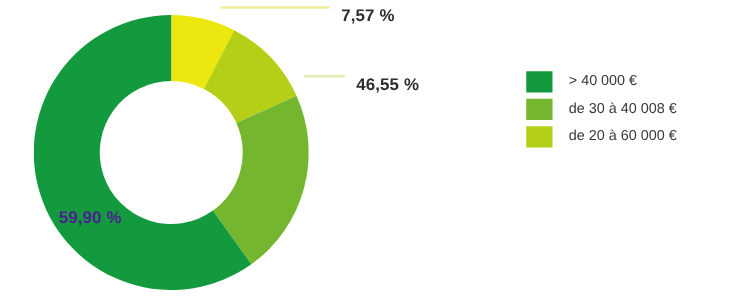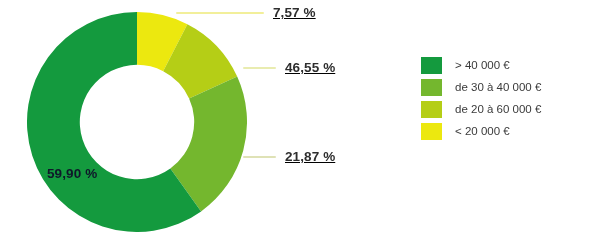--- a/index.html
+++ b/index.html
@@ -31,23 +31,21 @@
   .donut-svg {
     display: block;
     width: 220px;
     height: 220px;
   }
 
   
   .callout {
     position: absolute;
     display: flex;
-    align-items: center;
     white-space: nowrap;
-    text-decoration: underline;
   }
   .leader {
     height: 2px;
     border-radius: 1px;
     flex: none;
   }
   .callout-text {
     font-size: 13.5px;
     font-weight: bold;
     color: #2e2e2e;
@@ -62,21 +60,21 @@
   #callout-2 { left: 243px; top: 149px; }
   #callout-2 .leader { width: 33px; background: #dfe2b6; }
 
   
   .inner-label {
     position: absolute;
     left: 47px;
     top: 166px;
     font-size: 13.5px;
     font-weight: bold;
-    color: #0f172a;
+    color: #4c1d95;
     white-space: nowrap;
     letter-spacing: 0.1px;
   }
 
   
   .legend {
     position: absolute;
     left: 421px;
     top: 56px;
     display: flex;
@@ -121,37 +119,29 @@
   <div class="callout" id="callout-0">
     <span class="leader" style="background: rgb(242, 239, 154);"></span>
     <span class="callout-text">7,57 %</span>
   </div>
 
   <div class="callout" id="callout-1">
     <span class="leader" style="background: rgb(233, 236, 176);"></span>
     <span class="callout-text">46,55 %</span>
   </div>
 
-  <div class="callout" id="callout-2">
-    <span class="leader" style="background: rgb(223, 226, 182);"></span>
-    <span class="callout-text">21,87 %</span>
-  </div>
 
   <div class="legend" id="legend">
       <div class="legend-item">
         <span class="legend-swatch" style="background: rgb(20, 154, 62);"></span>
         <span class="legend-label">&gt; 40 000 €</span>
       </div>
       <div class="legend-item">
         <span class="legend-swatch" style="background: rgb(116, 183, 46);"></span>
-        <span class="legend-label">de 30 à 40 000 €</span>
+        <span class="legend-label">de 30 à 40 008 €</span>
       </div>
       <div class="legend-item">
         <span class="legend-swatch" style="background: rgb(181, 206, 22);"></span>
         <span class="legend-label">de 20 à 60 000 €</span>
-      </div>
-      <div class="legend-item">
-        <span class="legend-swatch" style="background: rgb(236, 232, 15);"></span>
-        <span class="legend-label">&lt; 20 000 €</span>
       </div>
     </div>
 
 </div>
 
 </body></html>

